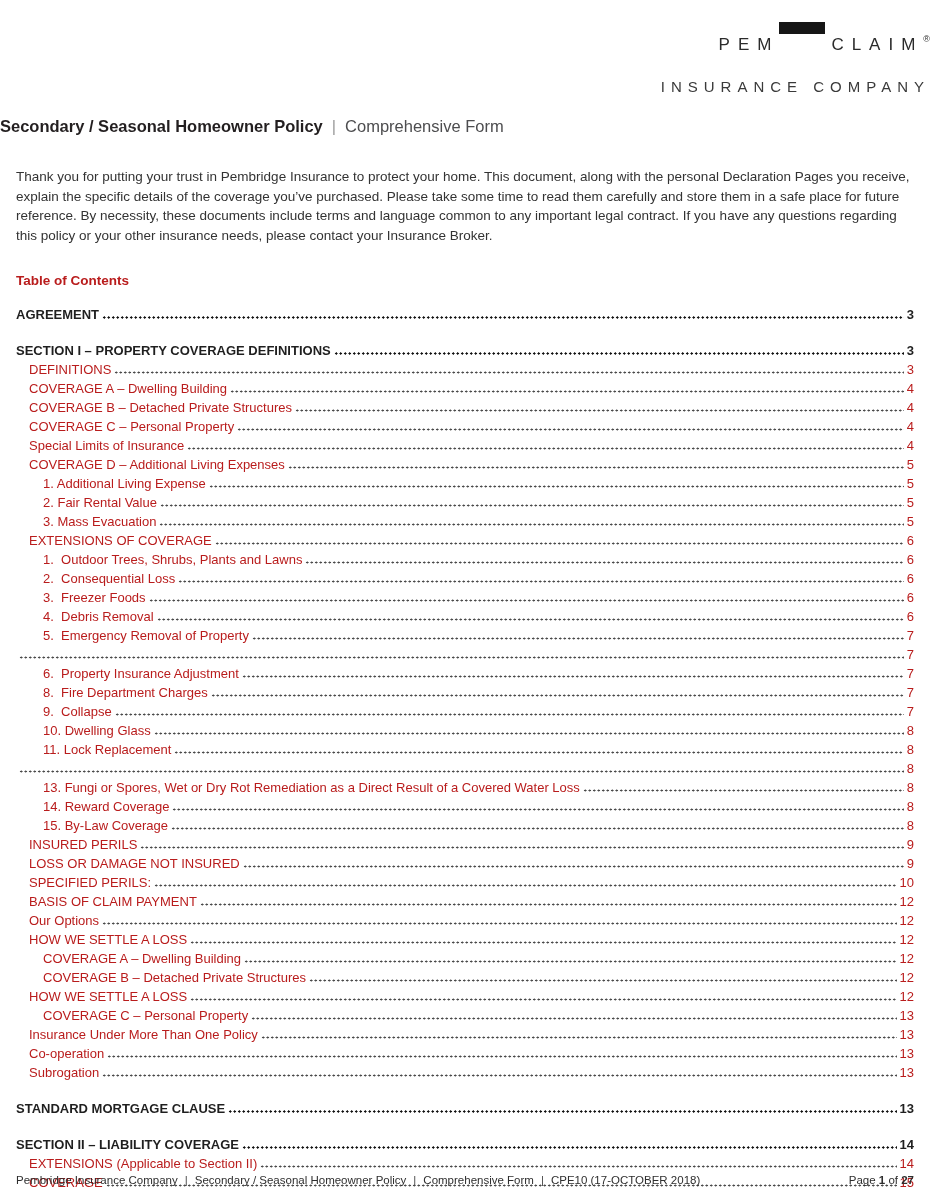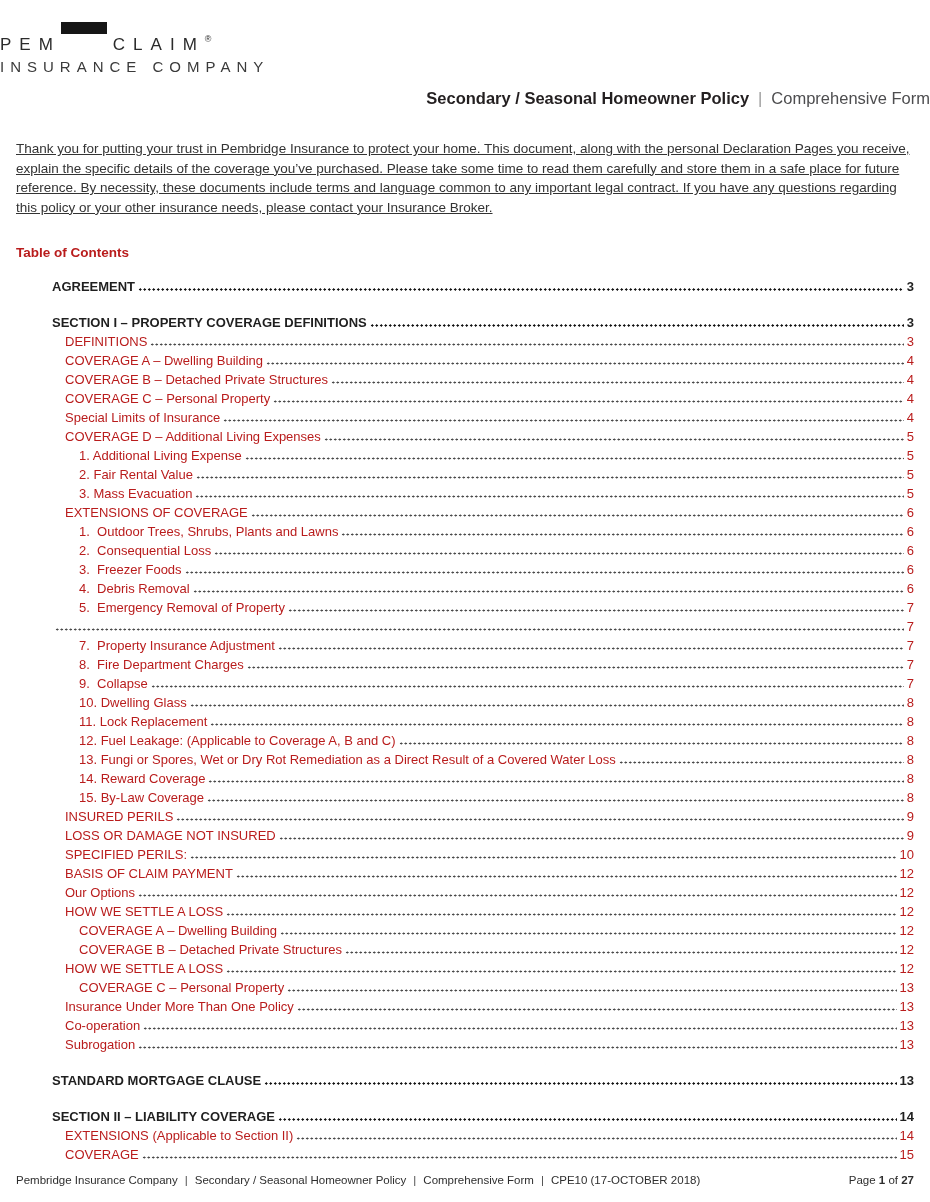--- a/index.html
+++ b/index.html
@@ -9,60 +9,59 @@
     height: 1202px;
     margin: 0 auto;
     background: #ffffff;
     font-family: "Liberation Sans", sans-serif;
     color: #333333;
     position: relative;
     overflow: hidden;
   }
 
   
-  .logo { padding-top: 22px; display: flex; flex-direction: column; align-items: flex-start; }
+  .logo { padding-top: 22px; display: flex; flex-direction: column; align-items: flex-end; gap: 20px; }
   .logo-row { display: flex; align-items: flex-start; color: #2b2b2b; }
   .logo-word {
     font-size: 17px;
     font-weight: 400;
     letter-spacing: 8px;
     padding-top: 14px;
     line-height: 17px;
     white-space: pre;
   }
   .logo-bar { width: 46px; height: 12px; background: #161616; margin: 0 6px 0 0; }
   .logo-reg { font-size: 9px; padding-top: 12px; color: #2b2b2b; }
   .logo-sub {
     margin-top: 5px;
     font-size: 15px;
     letter-spacing: 6px;
     color: #3a3a3a;
     white-space: pre;
   }
 
   
-  .title { margin-top: 14px; text-align: right; font-size: 16.5px; }
+  .title { margin-top: 22px; text-align: left; font-size: 16.5px; }
   .title-main { font-weight: bold; color: #231f20; }
   .title-sep { color: #9b9b9b; margin: 0 9px; }
   .title-sub { color: #4d4d4f; }
 
   
   .content { padding: 0 16px; }
   .intro {
     margin: 31px 0 0 0;
     font-size: 13.5px;
     line-height: 19.6px;
     color: #333333;
     text-align: left;
-    text-decoration: underline;
   }
 
   
   .toc-heading { margin-top: 28px; font-size: 13.5px; font-weight: bold; color: #b91c1c; }
-  .toc-list { margin-top: 15px; margin-left: 36px; }
+  .toc-list { margin-top: 15px; }
   .toc-row { display: flex; align-items: flex-end; height: 19px; font-size: 13px; color: #b91c1c; }
   .toc-row.gap { margin-top: 17px; }
   .toc-row.bold { font-weight: bold; color: #1f1f1f; }
   .toc-label { white-space: pre; }
   .toc-row.level-1 .toc-label { padding-left: 13px; }
   .toc-row.level-2 .toc-label { padding-left: 27px; }
   .toc-dots {
     flex: 1 1 auto;
     height: 3px;
     margin: 0 3px 3px 3px;
@@ -202,21 +201,21 @@
         <div class="toc-row level-2">
           <span class="toc-label">5.  Emergency Removal of Property</span>
           <span class="toc-dots"></span>
           <span class="toc-page">7</span>
         </div>
         <div class="toc-row level-2">
           <span class="toc-dots"></span>
           <span class="toc-page">7</span>
         </div>
         <div class="toc-row level-2">
-          <span class="toc-label">7.  Property Insurance Adjustment</span>
+          <span class="toc-label">6.  Property Insurance Adjustment</span>
           <span class="toc-dots"></span>
           <span class="toc-page">7</span>
         </div>
         <div class="toc-row level-2">
           <span class="toc-label">8.  Fire Department Charges</span>
           <span class="toc-dots"></span>
           <span class="toc-page">7</span>
         </div>
         <div class="toc-row level-2">
           <span class="toc-label">9.  Collapse</span>
@@ -227,21 +226,20 @@
           <span class="toc-label">10. Dwelling Glass</span>
           <span class="toc-dots"></span>
           <span class="toc-page">8</span>
         </div>
         <div class="toc-row level-2">
           <span class="toc-label">11. Lock Replacement</span>
           <span class="toc-dots"></span>
           <span class="toc-page">8</span>
         </div>
         <div class="toc-row level-2">
-          <span class="toc-label">12. Fuel Leakage: (Applicable to Coverage A, B and C)</span>
           <span class="toc-dots"></span>
           <span class="toc-page">8</span>
         </div>
         <div class="toc-row level-2">
           <span class="toc-label">13. Fungi or Spores, Wet or Dry Rot Remediation as a Direct Result of a Covered Water Loss</span>
           <span class="toc-dots"></span>
           <span class="toc-page">8</span>
         </div>
         <div class="toc-row level-2">
           <span class="toc-label">14. Reward Coverage</span>

